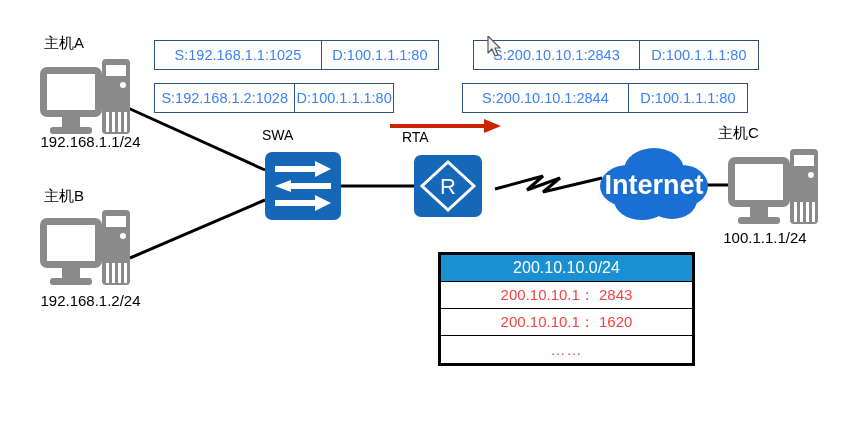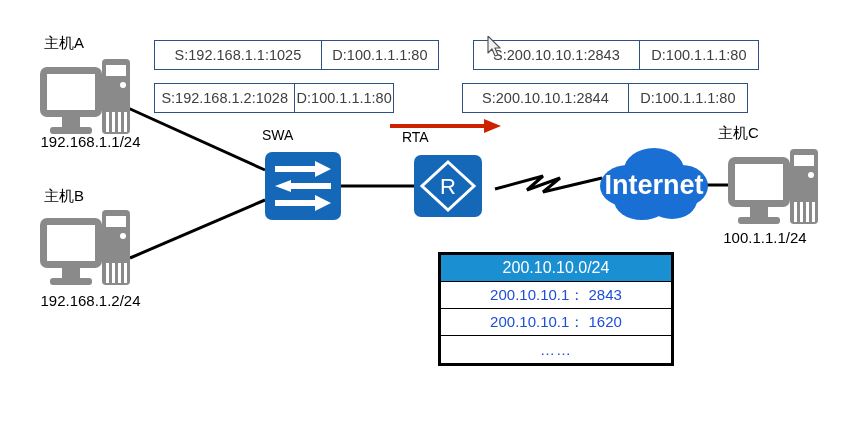--- a/index.html
+++ b/index.html
@@ -49,41 +49,41 @@
     border: 1px solid #2f5083;
     background: #ffffff;
     box-sizing: border-box;
     height: 30px;
   }
   .packet .cell {
     display: flex;
     align-items: center;
     justify-content: center;
     font-size: 14.5px;
-    color: #404040;
+    color: #3b82f6;
     white-space: nowrap;
     box-sizing: border-box;
     height: 100%;
   }
   .packet .cell.src { border-right: 1px solid #2f5083; }
 
   
   .nat-table {
     border: 3px solid #000000;
     background: #ffffff;
     box-sizing: border-box;
-    width: 236px;
+    width: 257px;
   }
   .nat-row {
     height: 27px;
     display: flex;
     align-items: center;
     justify-content: center;
     font-size: 15px;
-    color: #1d4ed8;
+    color: #ef4444;
     white-space: nowrap;
     border-bottom: 1.5px solid #000000;
     box-sizing: border-box;
   }
   .nat-row:last-child { border-bottom: none; }
   .nat-row.header {
     background: #1a8fd1;
     color: #ffffff;
     font-size: 16px;
     border-bottom: 1.5px solid #000000;

